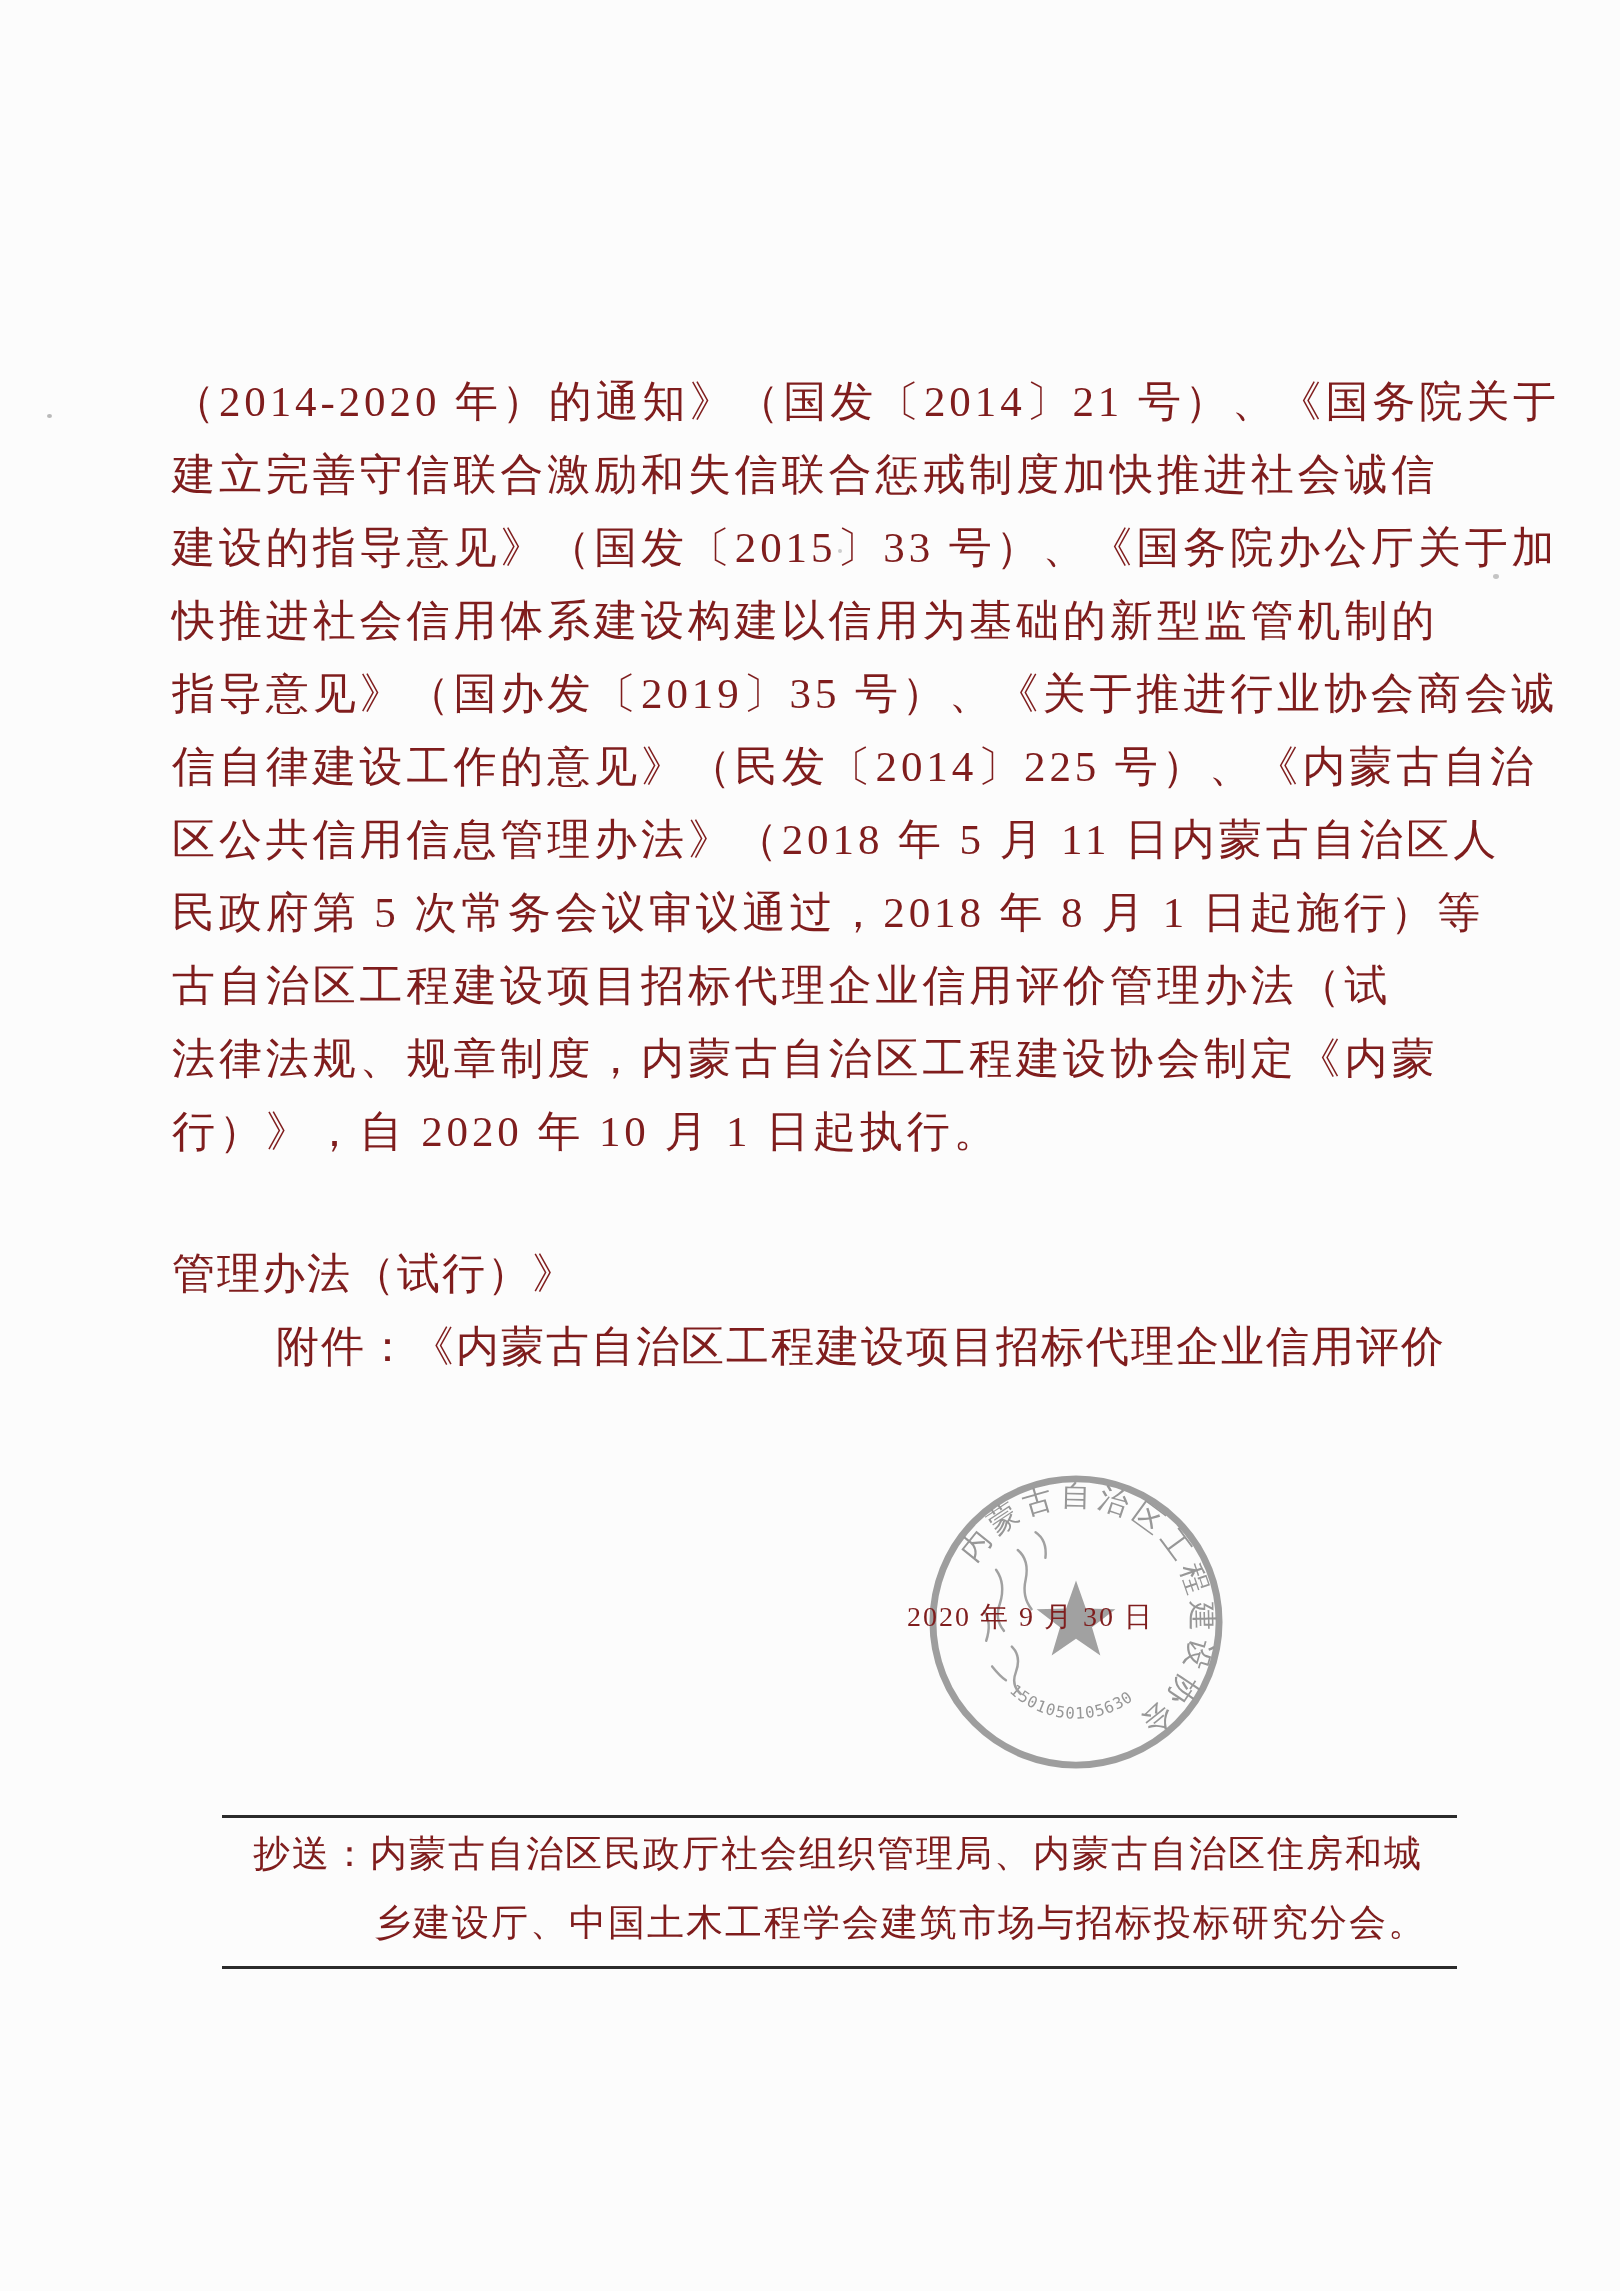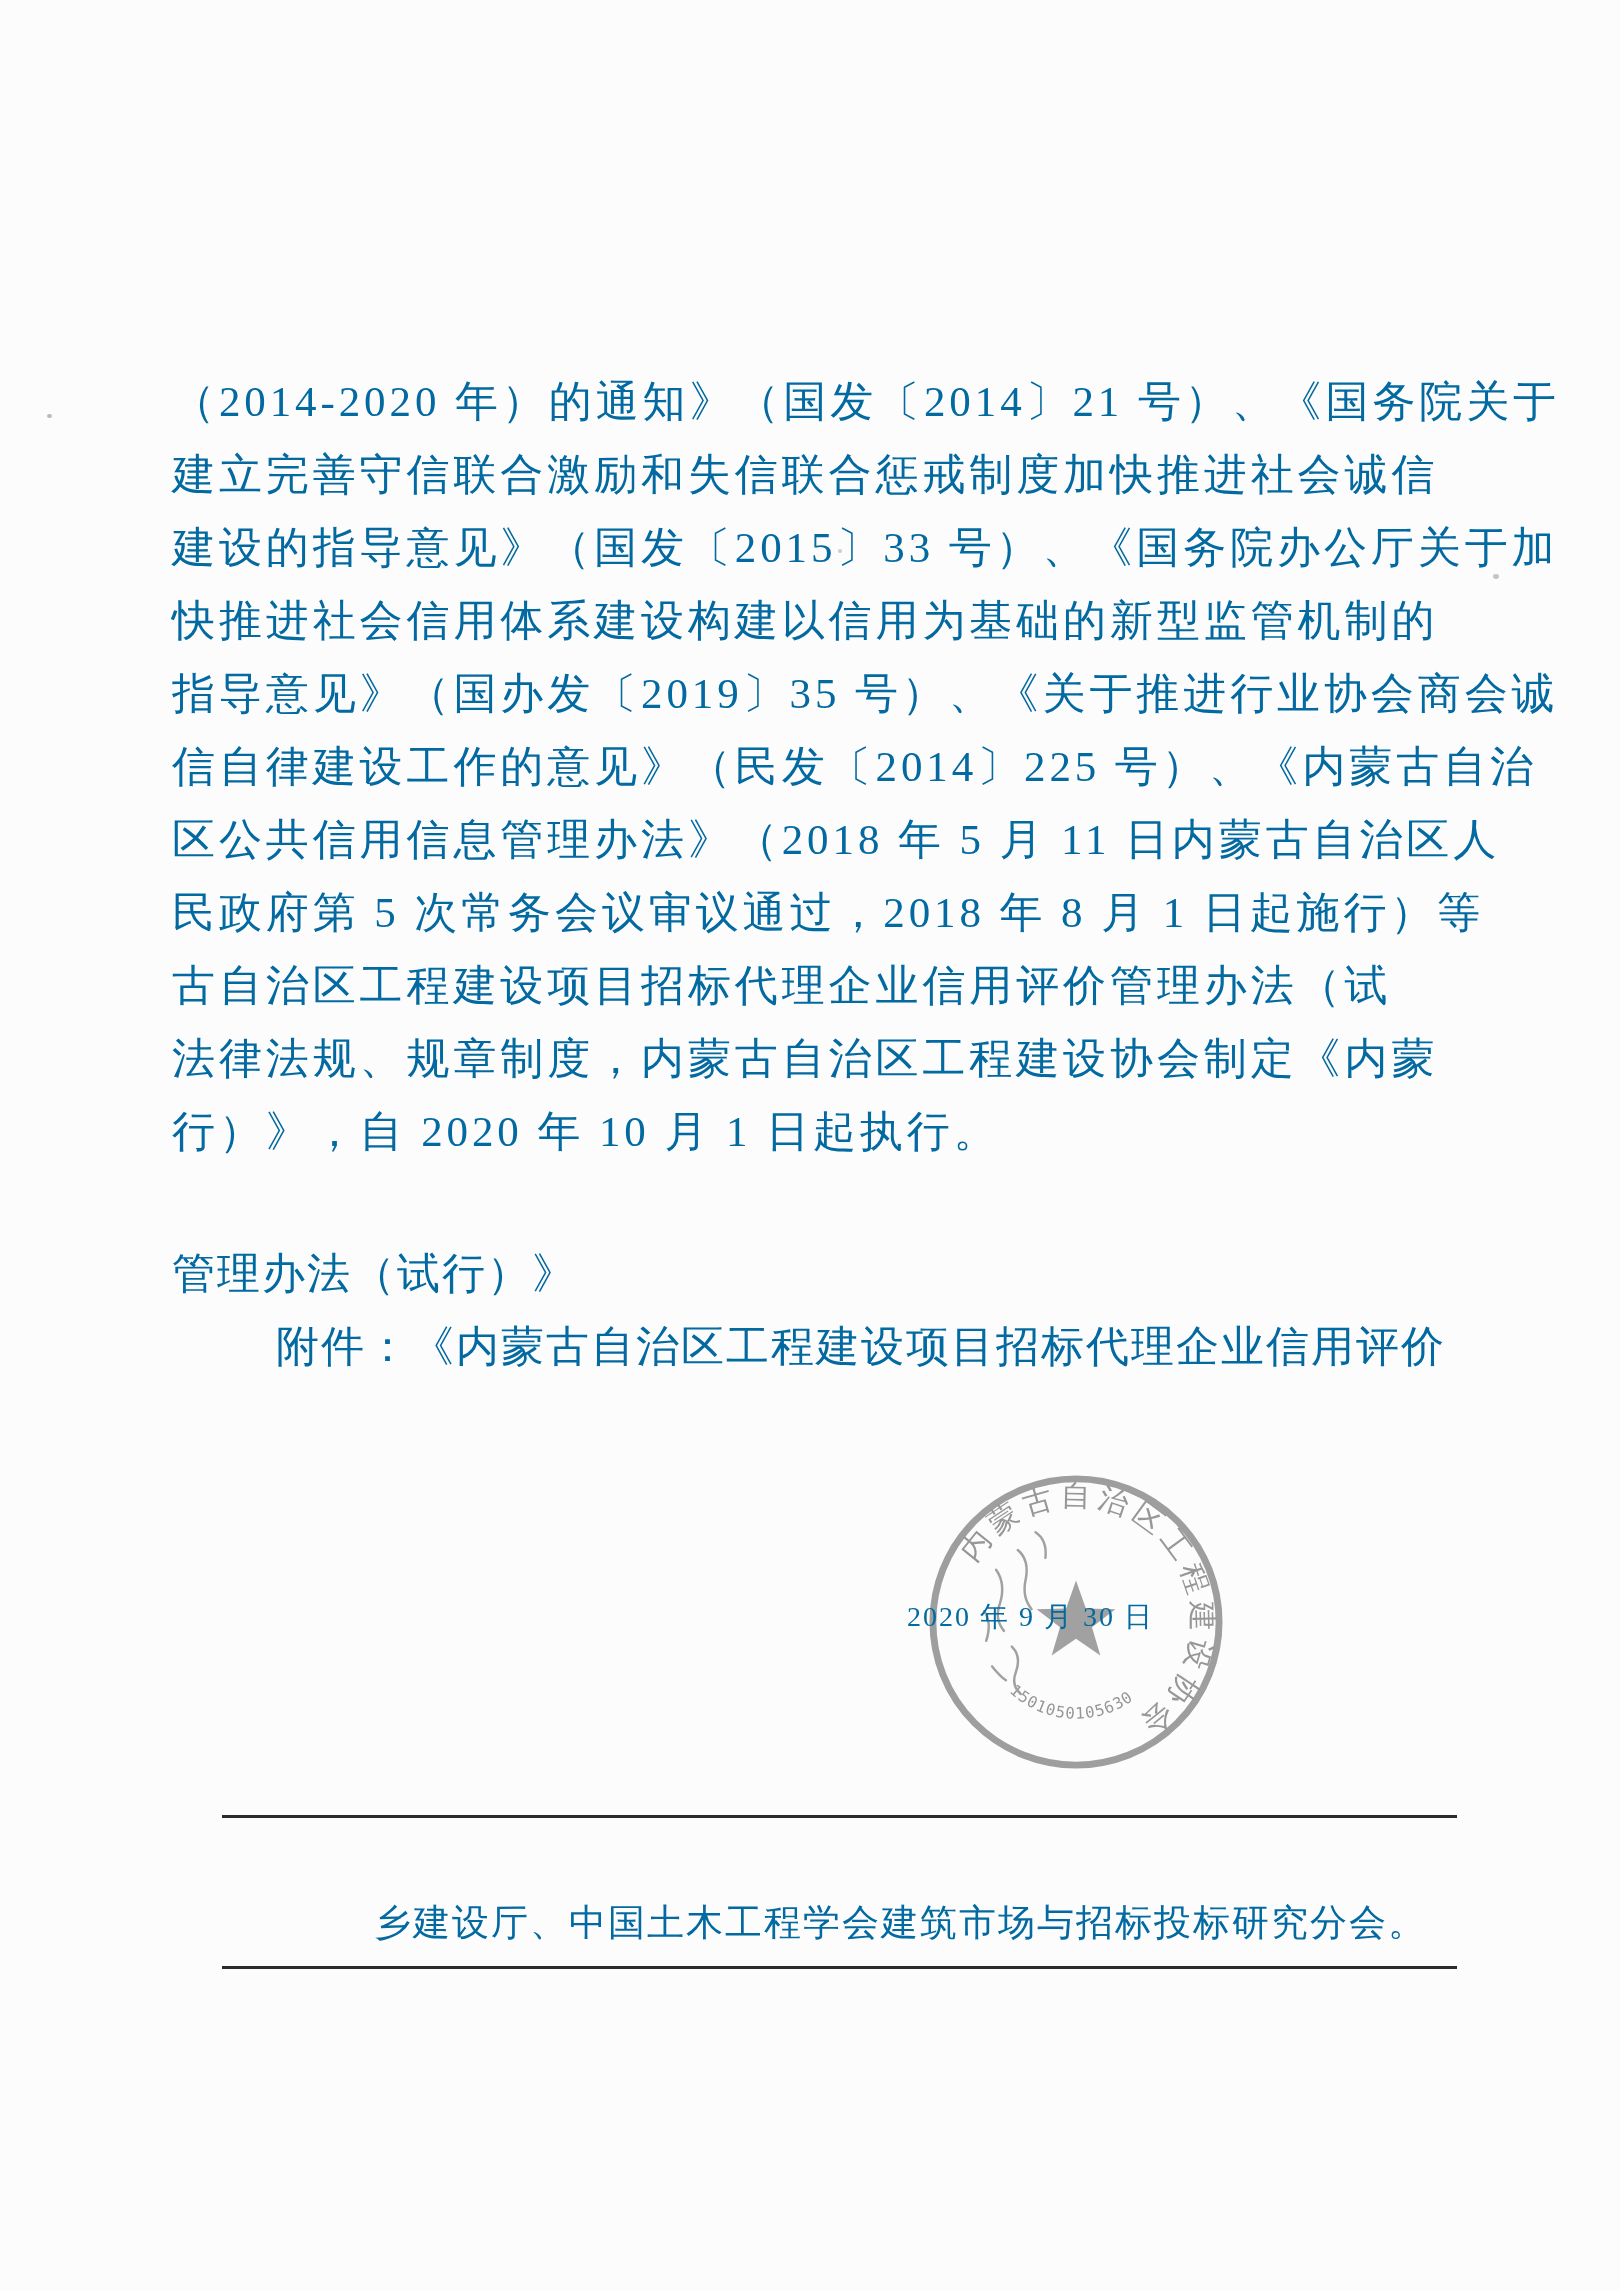--- a/index.html
+++ b/index.html
@@ -4,21 +4,21 @@
 <style>
   html, body { margin: 0; padding: 0; background: #e8e8e8; }
   .page {
     position: relative;
     width: 1620px;
     height: 2292px;
     margin: 0 auto;
     background: #fcfcfc;
     overflow: hidden;
     font-family: "Liberation Serif", "DejaVu Serif", serif;
-    color: #0369a1;
+    color: #7f1d1d;
   }
 
   
   .body-text {
     position: absolute;
     left: 172px;
     top: 365px;
     width: 1294px;
   }
   .body-line {
@@ -142,20 +142,21 @@
       <path d="M 70 98 q 10 14 4 34 q -6 16 4 28"></path>
       <path d="M 92 78 q 12 10 8 30 q -4 18 6 30"></path>
       <path d="M 58 140 q 8 12 2 30"></path>
       <path d="M 86 176 q 10 10 4 26 q -5 13 5 22"></path>
       <path d="M 110 60 q 12 8 10 26"></path>
       <path d="M 66 196 q 8 10 14 14"></path>
     </g>
   </svg>
 
   <div class="footer-rule top"></div>
+  <div class="footer-line l1">抄送：内蒙古自治区民政厅社会组织管理局、内蒙古自治区住房和城</div>
   <div class="footer-line l2">乡建设厅、中国土木工程学会建筑市场与招标投标研究分会。</div>
   <div class="footer-rule bottom"></div>
 
   <div class="speck s1"></div>
   <div class="speck s2"></div>
   <div class="speck s3"></div>
 
 </div>
 
 

